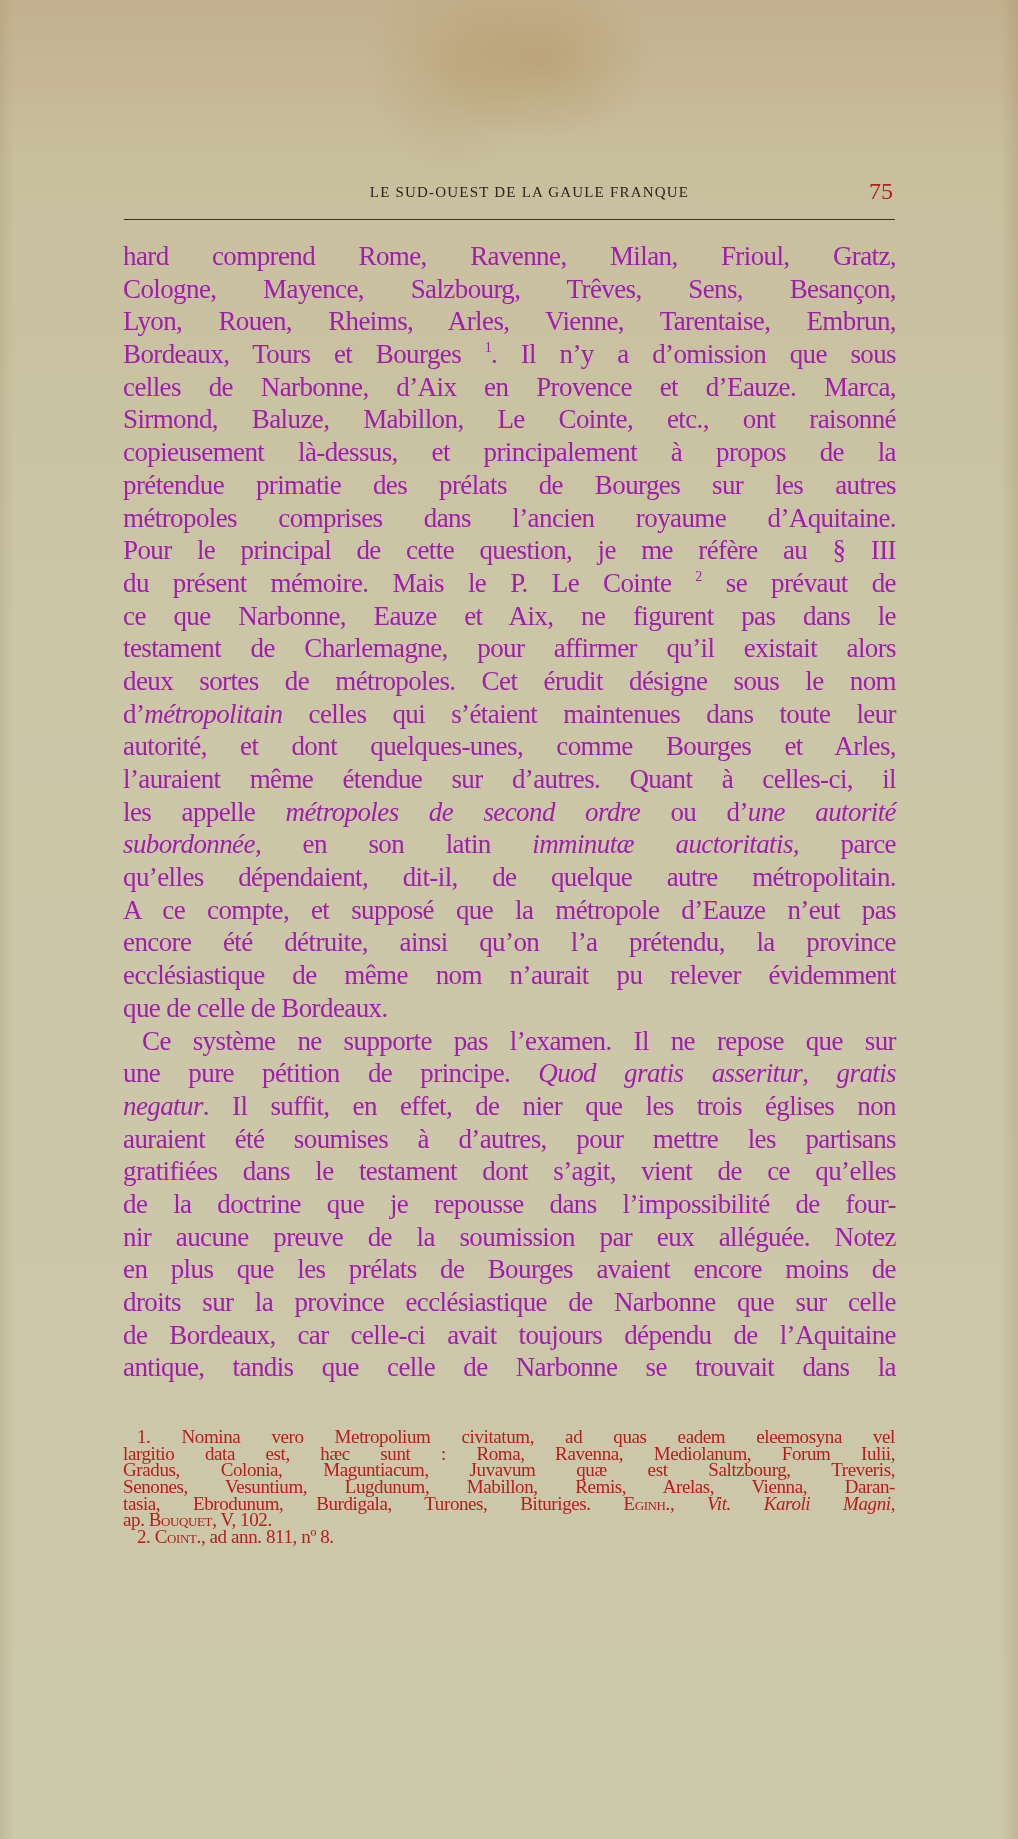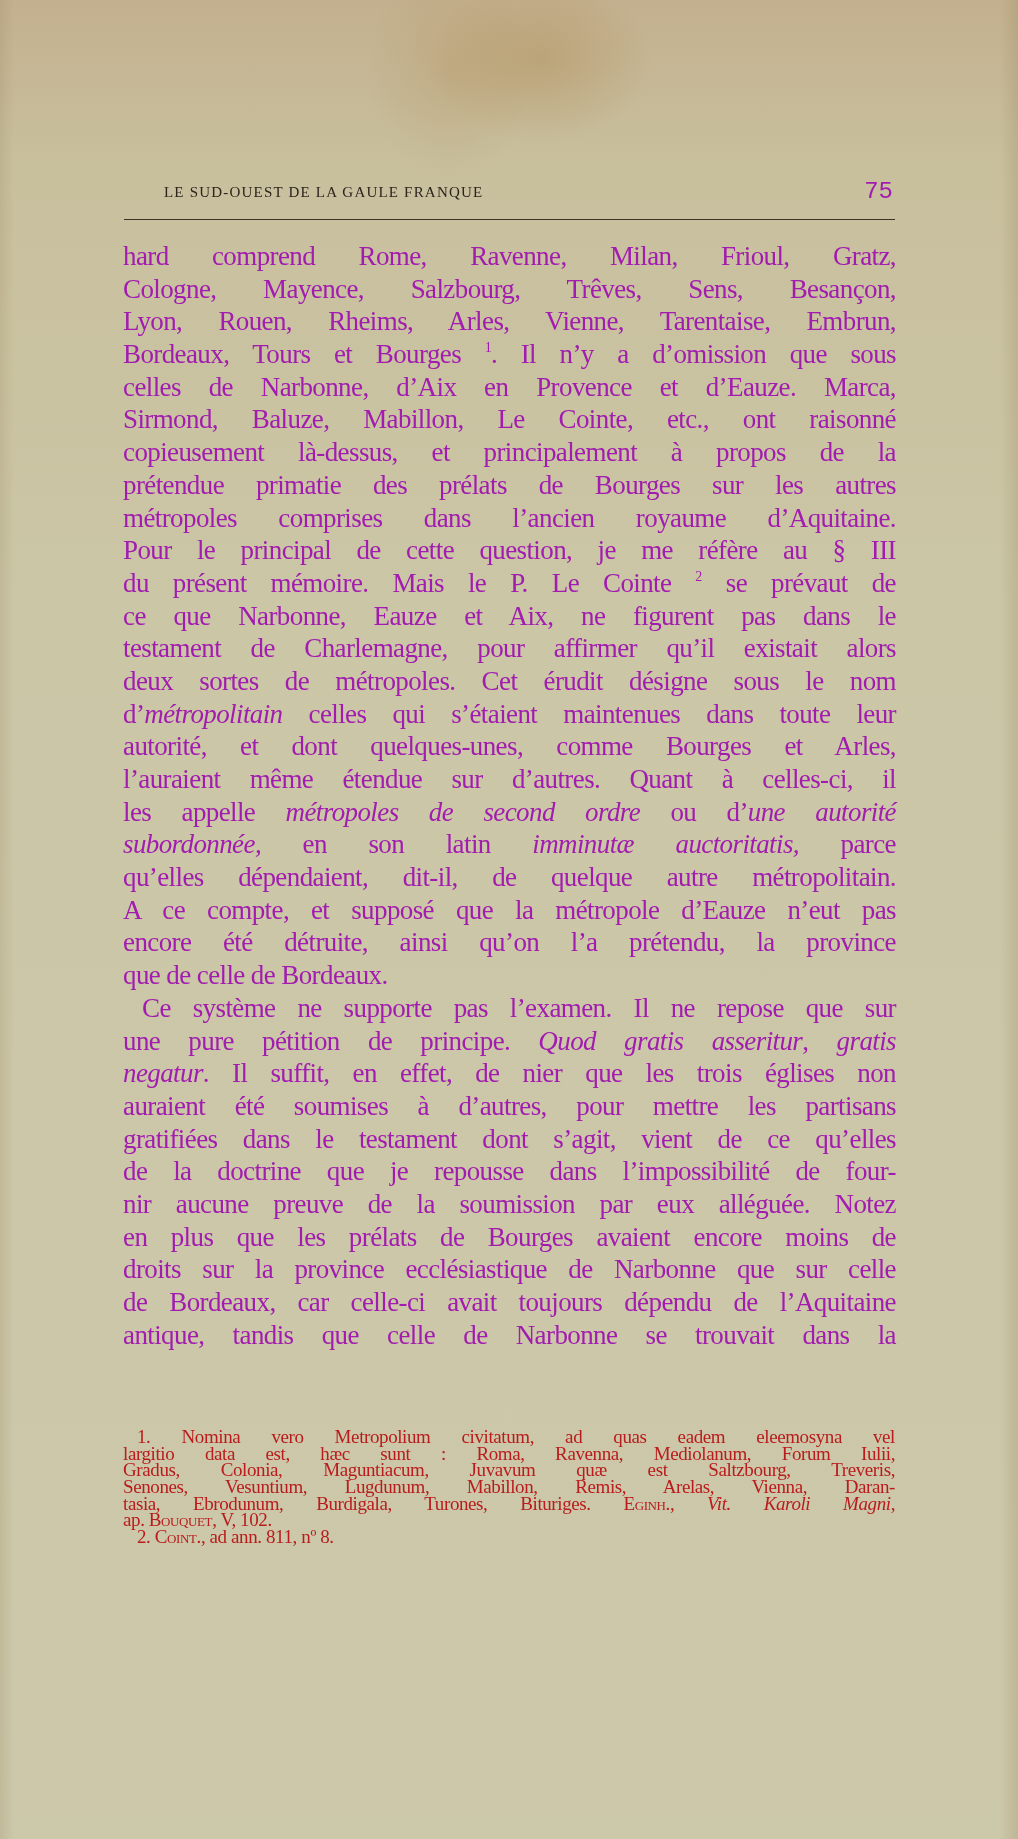--- a/index.html
+++ b/index.html
@@ -25,33 +25,33 @@
       background: linear-gradient(to left, rgba(150,130,90,0), rgba(150,130,90,0.2));
     }
     .running-head {
       position: absolute;
       left: 124px; width: 771px; top: 178px;
       height: 30px;
     }
     .running-title {
       position: absolute;
       left: 0; right: 0; top: 6px;
+      text-align: center;
       font-size: 15px;
       letter-spacing: 1.2px;
       font-variant: small-caps;
       text-transform: uppercase;
       padding-left: 40px;
       color: #2b251d;
     }
     .page-number {
       position: absolute;
       right: 2px; top: 0px;
       font-size: 24px;
-      color: #a21caf;
-      font-family: Liberation Mono, monospace;
+      color: #b91c1c;
     }
     .head-rule {
       position: absolute;
       left: 124px; width: 771px; top: 219px;
       height: 0;
       border-top: 1.5px solid #3a3328;
     }
     .body-text {
       position: absolute;
       left: 123px; width: 773px; top: 240px;
@@ -118,20 +118,21 @@
     <span class="body-line"><span>testament de Charlemagne, pour affirmer qu’il existait alors</span></span>
     <span class="body-line"><span>deux sortes de métropoles. Cet érudit désigne sous le nom</span></span>
     <span class="body-line"><span>d’</span><span class="i">métropolitain</span><span> celles qui s’étaient maintenues dans toute leur</span></span>
     <span class="body-line"><span>autorité, et dont quelques-unes, comme Bourges et Arles,</span></span>
     <span class="body-line"><span>l’auraient même étendue sur d’autres. Quant à celles-ci, il</span></span>
     <span class="body-line"><span>les appelle </span><span class="i">métropoles de second ordre</span><span> ou d’</span><span class="i">une autorité</span></span>
     <span class="body-line"><span class="i">subordonnée,</span><span> en son latin </span><span class="i">imminutæ auctoritatis,</span><span> parce</span></span>
     <span class="body-line"><span>qu’elles dépendaient, dit-il, de quelque autre métropolitain.</span></span>
     <span class="body-line"><span>A ce compte, et supposé que la métropole d’Eauze n’eut pas</span></span>
     <span class="body-line"><span>encore été détruite, ainsi qu’on l’a prétendu, la province</span></span>
+    <span class="body-line"><span>ecclésiastique de même nom n’aurait pu relever évidemment</span></span>
     <span class="body-line last"><span>que de celle de Bordeaux.</span></span>
     <span class="body-line indent"><span>Ce système ne supporte pas l’examen. Il ne repose que sur</span></span>
     <span class="body-line"><span>une pure pétition de principe. </span><span class="i">Quod gratis asseritur</span><span>, </span><span class="i">gratis</span></span>
     <span class="body-line"><span class="i">negatur</span><span>. Il suffit, en effet, de nier que les trois églises non</span></span>
     <span class="body-line"><span>auraient été soumises à d’autres, pour mettre les partisans</span></span>
     <span class="body-line"><span>gratifiées dans le testament dont s’agit, vient de ce qu’elles</span></span>
     <span class="body-line"><span>de la doctrine que je repousse dans l’impossibilité de four-</span></span>
     <span class="body-line"><span>nir aucune preuve de la soumission par eux alléguée. Notez</span></span>
     <span class="body-line"><span>en plus que les prélats de Bourges avaient encore moins de</span></span>
     <span class="body-line"><span>droits sur la province ecclésiastique de Narbonne que sur celle</span></span>

